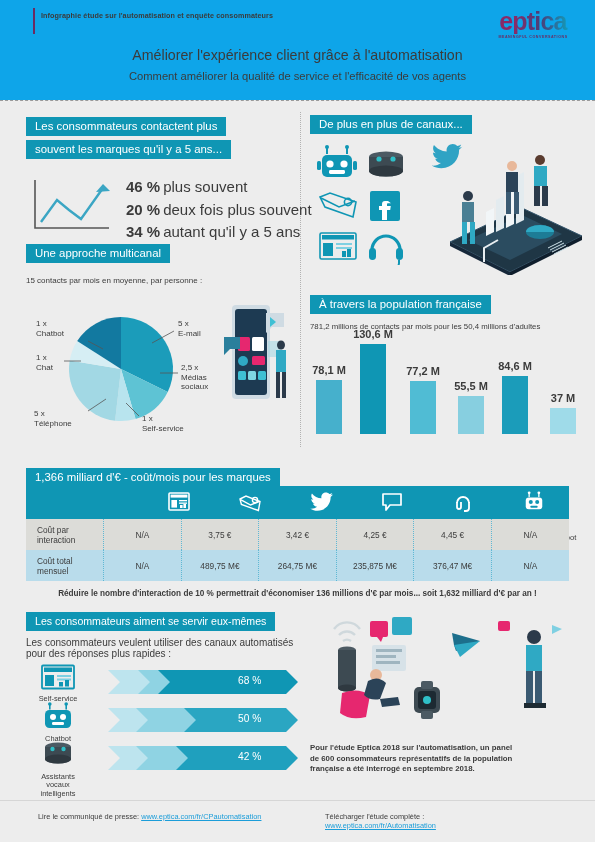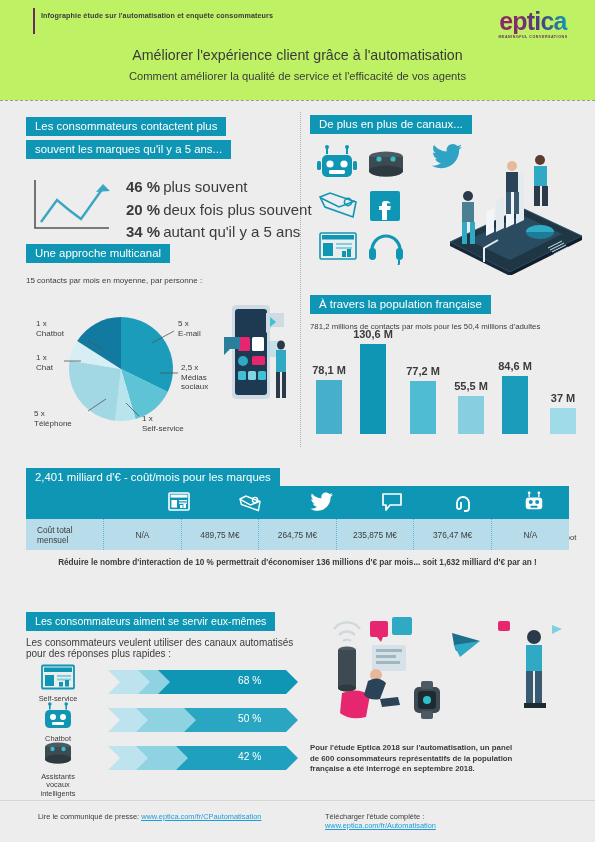--- a/index.html
+++ b/index.html
@@ -6,21 +6,21 @@
   html, body {
     width: 595px; height: 842px;
     font-family: "Liberation Sans", sans-serif;
     background: #ededed;
     color: #3b3b3b;
     overflow: hidden;
   }
   .page { position: relative; width: 595px; height: 842px; background: #ededed; }
 
   
-  .header { position: relative; height: 100px; background: #bef264; }
+  .header { position: relative; height: 100px; background: #0ea5e9; }
   .hdr-rule { position: absolute; left: 33px; top: 8px; width: 2px; height: 26px; background: #6b2b62; }
   .hdr-kicker {
     position: absolute; left: 41px; top: 11px;
     font-size: 7.2px; font-weight: bold; color: #3b3b3b; letter-spacing: .1px;
   }
   .logo { position: absolute; right: 14px; top: 8px; width: 96px; text-align: center; }
   .logo-word { font-size: 25px; font-weight: bold; line-height: 26px; letter-spacing: -.8px;
       background: linear-gradient(90deg,#7b2a6b 0%, #8e2a66 28%, #4a3f7a 58%, #1596b4 85%, #0d93b3 100%);
       -webkit-background-clip: text; background-clip: text; color: transparent; }
   .logo-tag { font-size: 3.6px; font-weight: bold; letter-spacing: .55px; color: #6b2b62; margin-top: 1px; }
@@ -383,21 +383,21 @@
         <div class="bar-val" style="bottom:30px;">37 M</div>
         <div class="bar-rect" style="height:26px;background:#9fdbe9;"></div>
         <div class="bar-name">
           <span>Chatbot</span>
         </div>
       </div>
     </div>
   </div>
 
   <div class="sec5">
-    <div class="band">2,401 milliard d'€ - coût/mois pour les marques</div>
+    <div class="band">1,366 milliard d'€ - coût/mois pour les marques</div>
 
     <div class="tbl-iconbar">
       <div class="ic" style="left:118px;">
         <svg width="22" height="22" viewBox="0 0 22 22">
           <rect x="1" y="2" width="20" height="17" rx="1" fill="none" stroke="#fff" stroke-width="1.6"></rect>
           <rect x="2.6" y="3.6" width="16.8" height="3" fill="#fff"></rect>
           <rect x="3.4" y="9" width="5.6" height="7.6" fill="#fff"></rect>
           <rect x="11" y="9" width="8" height="1.3" fill="#fff"></rect>
           <rect x="11" y="11.5" width="8" height="1.3" fill="#fff"></rect>
           <rect x="12" y="14" width="2.6" height="3" fill="#fff"></rect>
@@ -437,20 +437,29 @@
           <rect x="6" y="2.5" width="1.4" height="4"></rect>
             <circle cx="6.7" cy="2" r="1.5"></circle>
           <rect x="16.6" y="2.5" width="1.4" height="4"></rect>
             <circle cx="17.3" cy="2" r="1.5"></circle>
         </svg>
       </div>
     </div>
 
     <table class="cost">
       <tbody>
+      <tr class="r1">
+        <td class="first">Coût par interaction</td>
+        <td class="sep">N/A</td>
+        <td class="sep">3,75 €</td>
+        <td class="sep">3,42 €</td>
+        <td class="sep">4,25 €</td>
+        <td class="sep">4,45 €</td>
+        <td class="sep">N/A</td>
+      </tr>
       <tr class="r2">
         <td class="first">Coût total mensuel</td>
         <td class="sep">N/A</td>
         <td class="sep">489,75 M€</td>
         <td class="sep">264,75 M€</td>
         <td class="sep">235,875 M€</td>
         <td class="sep">376,47 M€</td>
         <td class="sep">N/A</td>
       </tr>
     </tbody>

